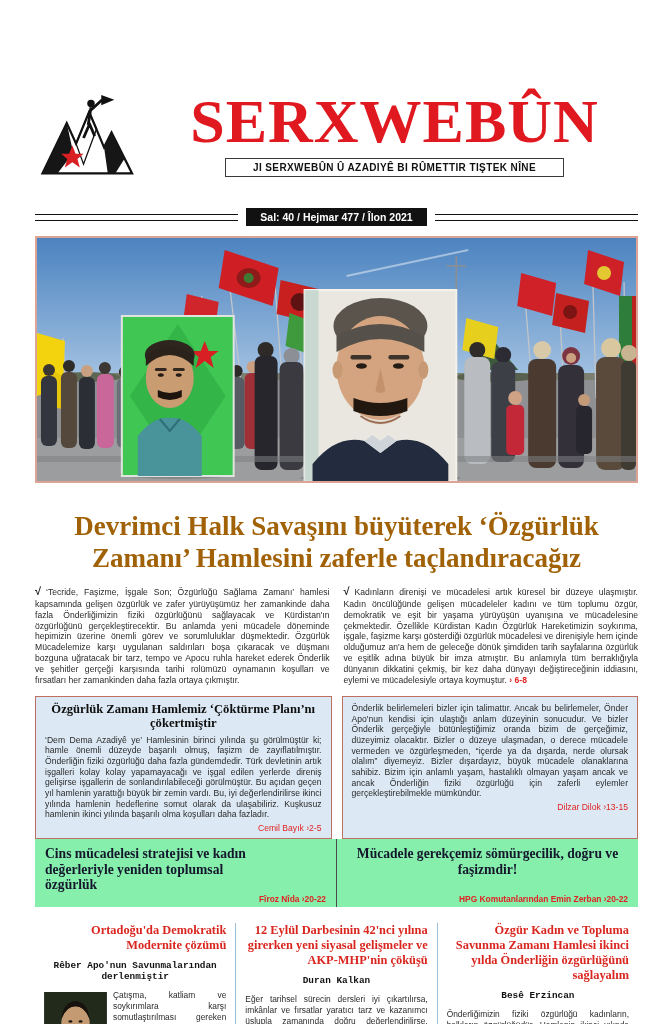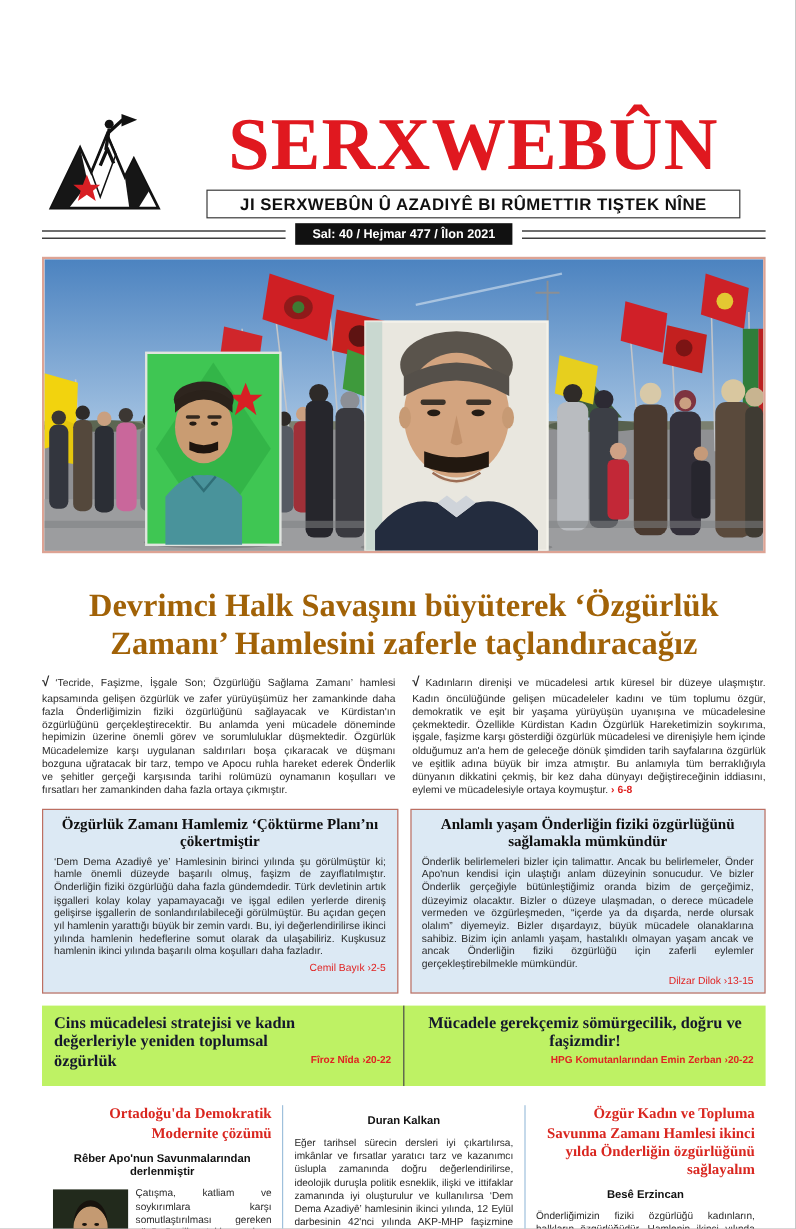--- a/index.html
+++ b/index.html
@@ -13,23 +13,23 @@
   
   .masthead { display:flex; align-items:flex-start; margin-top:90px; }
   .logo { width:112px; height:96px; flex:0 0 auto; margin-right:4px; }
   .mast-right { flex:1; display:flex; flex-direction:column; align-items:center; }
   .mast-title {
     font-family:"Liberation Serif","DejaVu Serif",serif; font-weight:bold;
     color:#e0181f; font-size:62px; line-height:1; letter-spacing:1px; white-space:nowrap;
   }
   .slogan-box {
     margin-top:6px; border:1.5px solid #3a3a3a; padding:3px 27px;
-    font-weight:bold; font-size:14px; letter-spacing:.4px; color:#111; white-space:nowrap;
-  }
-  .issue-row { display:flex; align-items:center; margin-top:0; }
+    font-weight:bold; font-size:10px; letter-spacing:.4px; color:#111; white-space:nowrap;
+  }
+  .issue-row { display:flex; align-items:center; margin-top:22px; }
   .dbl-rule { flex:1; height:5px; border-top:1.8px solid #111; border-bottom:1.8px solid #111; }
   .issue-badge {
     background:#111; color:#fff; font-weight:bold; font-size:10.5px;
     padding:3px 14px; margin:0 8px; white-space:nowrap;
   }
 
   
   .photo-frame { margin-top:10px; border:2px solid #dda394; height:243px; }
   .photo-frame svg { display:block; width:100%; height:100%; }
 
@@ -52,41 +52,41 @@
     flex:1; background:#dce9f4; border:1px solid #bd6f62; padding:6px 9px 5px;
   }
   .bluebox .btitle {
     font-family:"Liberation Serif","DejaVu Serif",serif; font-weight:bold;
     font-size:12.6px; text-align:center; color:#0e0e0e; margin-bottom:4px; line-height:1.1;
   }
   .bluebox .bbody { font-size:8.6px; line-height:1.24; text-align:justify; color:#2a2a2a; }
   .bluebox .bby { text-align:right; font-size:8.6px; font-weight:normal; color:#e02322; margin-top:3px; }
 
   
-  .teaser-row { display:flex; margin-top:10px; background:#bef264; }
+  .teaser-row { display:flex; background:#86efac; }
   .teaser { flex:1; position:relative; padding:7px 10px 14px; }
   .teaser + .teaser { border-left:1.6px solid #4a4a4a; }
   .teaser .ttitle {
     font-family:"Liberation Serif","DejaVu Serif",serif; font-weight:bold;
     font-size:13.6px; color:#14172c; line-height:1.15;
   }
   .teaser.t-left .ttitle { max-width:230px; }
   .teaser.t-right .ttitle { text-align:center; }
-  .teaser .tby { position:absolute; right:10px; bottom:17px; font-size:8.4px; font-weight:bold; color:#e02322; }
+  .teaser .tby { position:absolute; right:10px; bottom:3px; font-size:8.4px; font-weight:bold; color:#e02322; }
 
   
   .articles-row { display:flex; margin-top:16px; align-items:stretch; }
   .acol { flex:1; padding:0 9px; }
   .acol.mid { border-left:1.2px solid #9fc0dc; border-right:1.2px solid #9fc0dc; }
   .atitle {
     font-family:"Liberation Serif","DejaVu Serif",serif; font-weight:bold;
     font-size:12.4px; color:#d9261f; text-align:right; line-height:1.22;
   }
   .asub, .aauthor {
-    font-family:Liberation Sans, sans-serif; font-weight:bold;
+    font-family:Liberation Mono, monospace; font-weight:bold;
     font-size:9.4px; color:#111; text-align:center; margin-top:7px;
   }
   .abody { margin-top:8px; font-size:8.4px; line-height:1.3; text-align:justify; color:#2a2a2a; }
   .abody .apic { float:left; width:63px; height:75px; margin:2px 6px 2px 0; }
   .abody .apic svg { display:block; width:100%; height:100%; }
 </style>
 </head>
 <body>
 
 <div class="page">
@@ -276,21 +276,20 @@
     <div class="boxes-row">
       <div class="bluebox">
         <div class="btitle">Özgürlük Zamanı Hamlemiz ‘Çöktürme Planı’nı çökertmiştir</div>
         <div class="bbody">‘Dem Dema Azadiyê ye’ Hamlesinin birinci yılında şu görülmüştür ki; hamle önemli düzeyde başarılı olmuş, faşizm de zayıflatılmıştır. Önderliğin fiziki özgürlüğü daha fazla gündemdedir. Türk devletinin artık işgalleri kolay kolay yapamayacağı ve işgal edilen yerlerde direniş gelişirse işgallerin de sonlandırılabileceği görülmüştür. Bu açıdan geçen yıl hamlenin yarattığı büyük bir zemin vardı. Bu, iyi değerlendirilirse ikinci yılında hamlenin hedeflerine somut olarak da ulaşabiliriz. Kuşkusuz hamlenin ikinci yılında başarılı olma koşulları daha fazladır.</div>
         <div class="bby">
           <span>Cemil Bayık</span>
           <span>›2-5</span>
         </div>
       </div>
       <div class="bluebox">
-        <div class="btitle">Anlamlı yaşam Önderliğin fiziki özgürlüğünü sağlamakla mümkündür</div>
         <div class="bbody">Önderlik belirlemeleri bizler için talimattır. Ancak bu belirlemeler, Önder Apo'nun kendisi için ulaştığı anlam düzeyinin sonucudur. Ve bizler Önderlik gerçeğiyle bütünleştiğimiz oranda bizim de gerçeğimiz, düzeyimiz olacaktır. Bizler o düzeye ulaşmadan, o derece mücadele vermeden ve özgürleşmeden, “içerde ya da dışarda, nerde olursak olalım” diyemeyiz. Bizler dışardayız, büyük mücadele olanaklarına sahibiz. Bizim için anlamlı yaşam, hastalıklı olmayan yaşam ancak ve ancak Önderliğin fiziki özgürlüğü için zaferli eylemler gerçekleştirebilmekle mümkündür.</div>
         <div class="bby">
           <span>Dilzar Dilok</span>
           <span>›13-15</span>
         </div>
       </div>
     </div>
 
     <div class="teaser-row">
       <div class="teaser t-left">
@@ -325,20 +324,21 @@
               <rect x="24" y="38" width="14" height="5" rx="2" fill="#17120d"></rect>
               <path d="M6 74 L6 62 Q18 48 31 50 Q44 48 56 62 L56 74 Z" fill="#39452c"></path>
             </svg>
           </span>
           <span>Çatışma, katliam ve soykırımlara karşı somutlaştırılması gereken çözümün ilk ortaklaşa adımı, Dicle-Fırat Demokratik Konfederasyonu düşüncesi veya projesi olabilir. Böylesi bir düşünce Arap, Türk, Kürt ve Fars çoğul uluslarıyla azınlık ulus ve kültürleri arasındaki çatışmalı, asimilasyonist süreci tersine çevirip dayanışmacı, komünal demokratik siyasi oluşumlarla barışa, ulus devlet ötesi ortaklıklara yol açabilir. Dicle-Fırat Demokratik Konfederasyonu projesi bu tarihin mecrası doğrultusunda atılacak en anlamlı ilk adım olacaktır.</span>
           
         </div>
       </div>
 
       <div class="acol mid">
+        <div class="atitle">12 Eylül Darbesinin 42'nci yılına girerken yeni siyasal gelişmeler ve AKP-MHP'nin çöküşü</div>
         <div class="aauthor">Duran Kalkan</div>
         <div class="abody">
           <span>Eğer tarihsel sürecin dersleri iyi çıkartılırsa, imkânlar ve fırsatlar yaratıcı tarz ve kazanımcı üslupla zamanında doğru değerlendirilirse, ideolojik duruşla politik esneklik, ilişki ve ittifaklar zamanında iyi oluşturulur ve kullanılırsa ‘Dem Dema Azadiyê’ hamlesinin ikinci yılında, 12 Eylül darbesinin 42'nci yılında AKP-MHP faşizmine karşı savaşı, direnişi, özgürlük mücadelesini daha da büyütüp tırmandırabiliriz. Türkiye'ye yayabiliriz. Bu yılı tecridin kırıldığı AKP-MHP faşizminin yıkıldığı yıl haline getirebiliriz. Gelişmeler bunun mümkün olduğunu gösteriyor. Biz de bunu mümkün kılacak bir düşünce gücünü, iradeyi ve tarz yaratıcılığını mutlaka gösterebilmeliyiz.</span>
           
         </div>
       </div>
 
       <div class="acol">
         <div class="atitle">Özgür Kadın ve Topluma Savunma Zamanı Hamlesi ikinci yılda Önderliğin özgürlüğünü sağlayalım</div>
         <div class="aauthor">Besê Erzincan</div>

